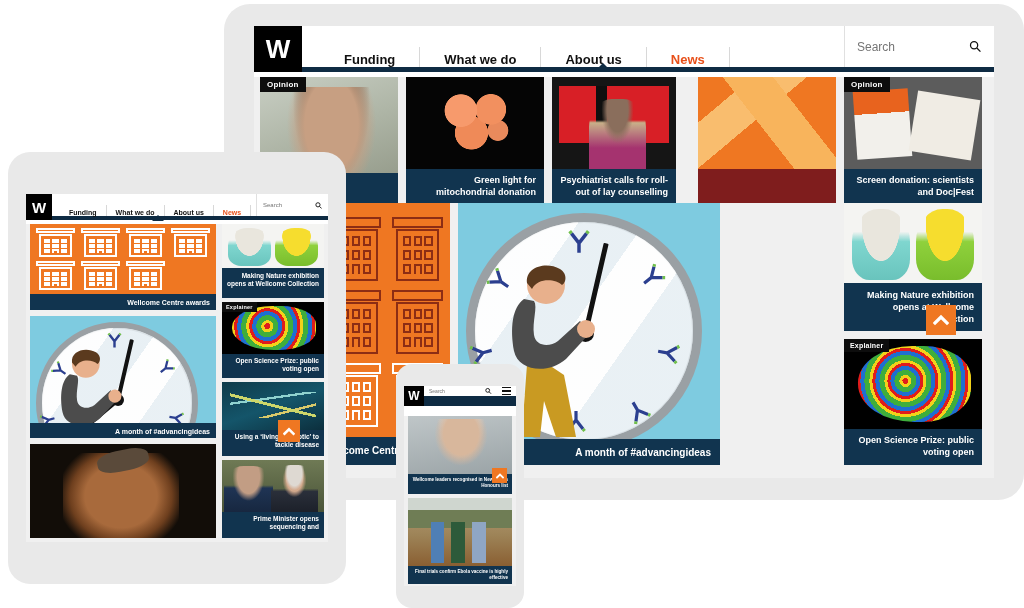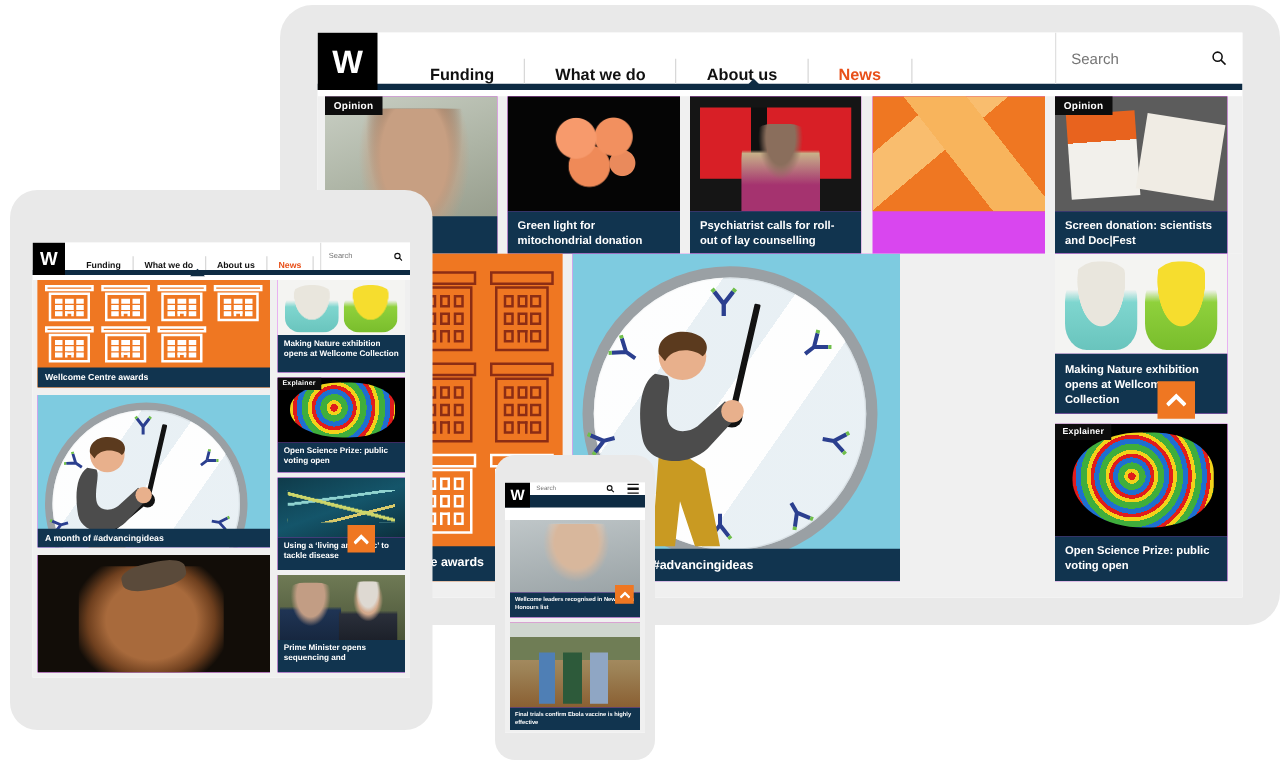--- a/index.html
+++ b/index.html
@@ -58,25 +58,25 @@
 
   
   #phone-device .navbar { height: 20px; border-bottom-width: 10px; }
   #phone-device .logo { width: 20px; height: 20px; font-size: 12px; }
   #phone-device .nav-search { flex: 1; padding: 0 5px; gap: 4px; border-left: 0; }
   #phone-device .nav-search input { font-size: 5px; }
   .burger { display: flex; flex-direction: column; justify-content: center; gap: 2px; padding: 0 5px; }
   .burger span { display: block; width: 9px; height: 1.5px; background: #111; }
 
   
-  .tile { position: relative; overflow: hidden; background: #d946ef; }
+  .tile { position: relative; overflow: hidden; background: #7f1d1d; }
   .tile .media { position: absolute; inset: 0; overflow: hidden; }
   .tile .cap {
     position: absolute; left: 0; right: 0; bottom: 0;
-    background: #11344f; color: #fff; font-weight: bold; line-height: 1.35;
+    background: #11344f; color: #fff; font-weight: bold; line-height: 1.35; text-align: right;
   }
   .badge {
     position: absolute; left: 0; top: 0; background: #0d0d0d; color: #fff;
     font-weight: bold; letter-spacing: .2px;
   }
 
   
   .ph { position: absolute; inset: 0; }
 
   
@@ -228,21 +228,21 @@
       <div style="position:absolute;left:0;top:51px;width:740px;height:126px;background:#f0f0f0;">
         <div class="tile" style="left:6px;top:0;width:138px;height:126px;position:absolute;">
           <div class="media ph ph-man1"></div>
           <div class="badge" style="font-size:8px;padding:3px 7px;">Opinion</div>
           <div class="cap" style="font-size:9px;padding:6px 8px;height:30px;"></div>
         </div>
         <div class="tile" style="left:152px;top:0;width:138px;height:126px;position:absolute;">
           <div class="media ph ph-cells" style="bottom:34px;"></div>
           <div class="cap" style="font-size:9px;padding:5px 8px;height:34px;">Green light for mitochondrial donation</div>
         </div>
-        <div class="tile" style="left:298px;top:0;width:137px;height:126px;position:absolute;">
+        <div class="tile" style="left:298px;top:0;width:124px;height:126px;position:absolute;">
           <div class="media ph ph-ted" style="bottom:34px;"></div>
           <div class="cap" style="font-size:9px;padding:5px 8px;height:34px;">Psychiatrist calls for roll-out of lay counselling</div>
         </div>
         <div class="tile" style="left:444px;top:0;width:138px;height:126px;position:absolute;">
           <div class="media ph ph-orange" style="bottom:34px;"></div>
         </div>
         <div class="tile" style="left:590px;top:0;width:138px;height:126px;position:absolute;">
           <div class="media ph ph-docfest" style="bottom:34px;"></div>
           <div class="badge" style="font-size:8px;padding:3px 7px;">Opinion</div>
           <div class="cap" style="font-size:9px;padding:5px 8px;height:34px;">Screen donation: scientists and Doc|Fest</div>

